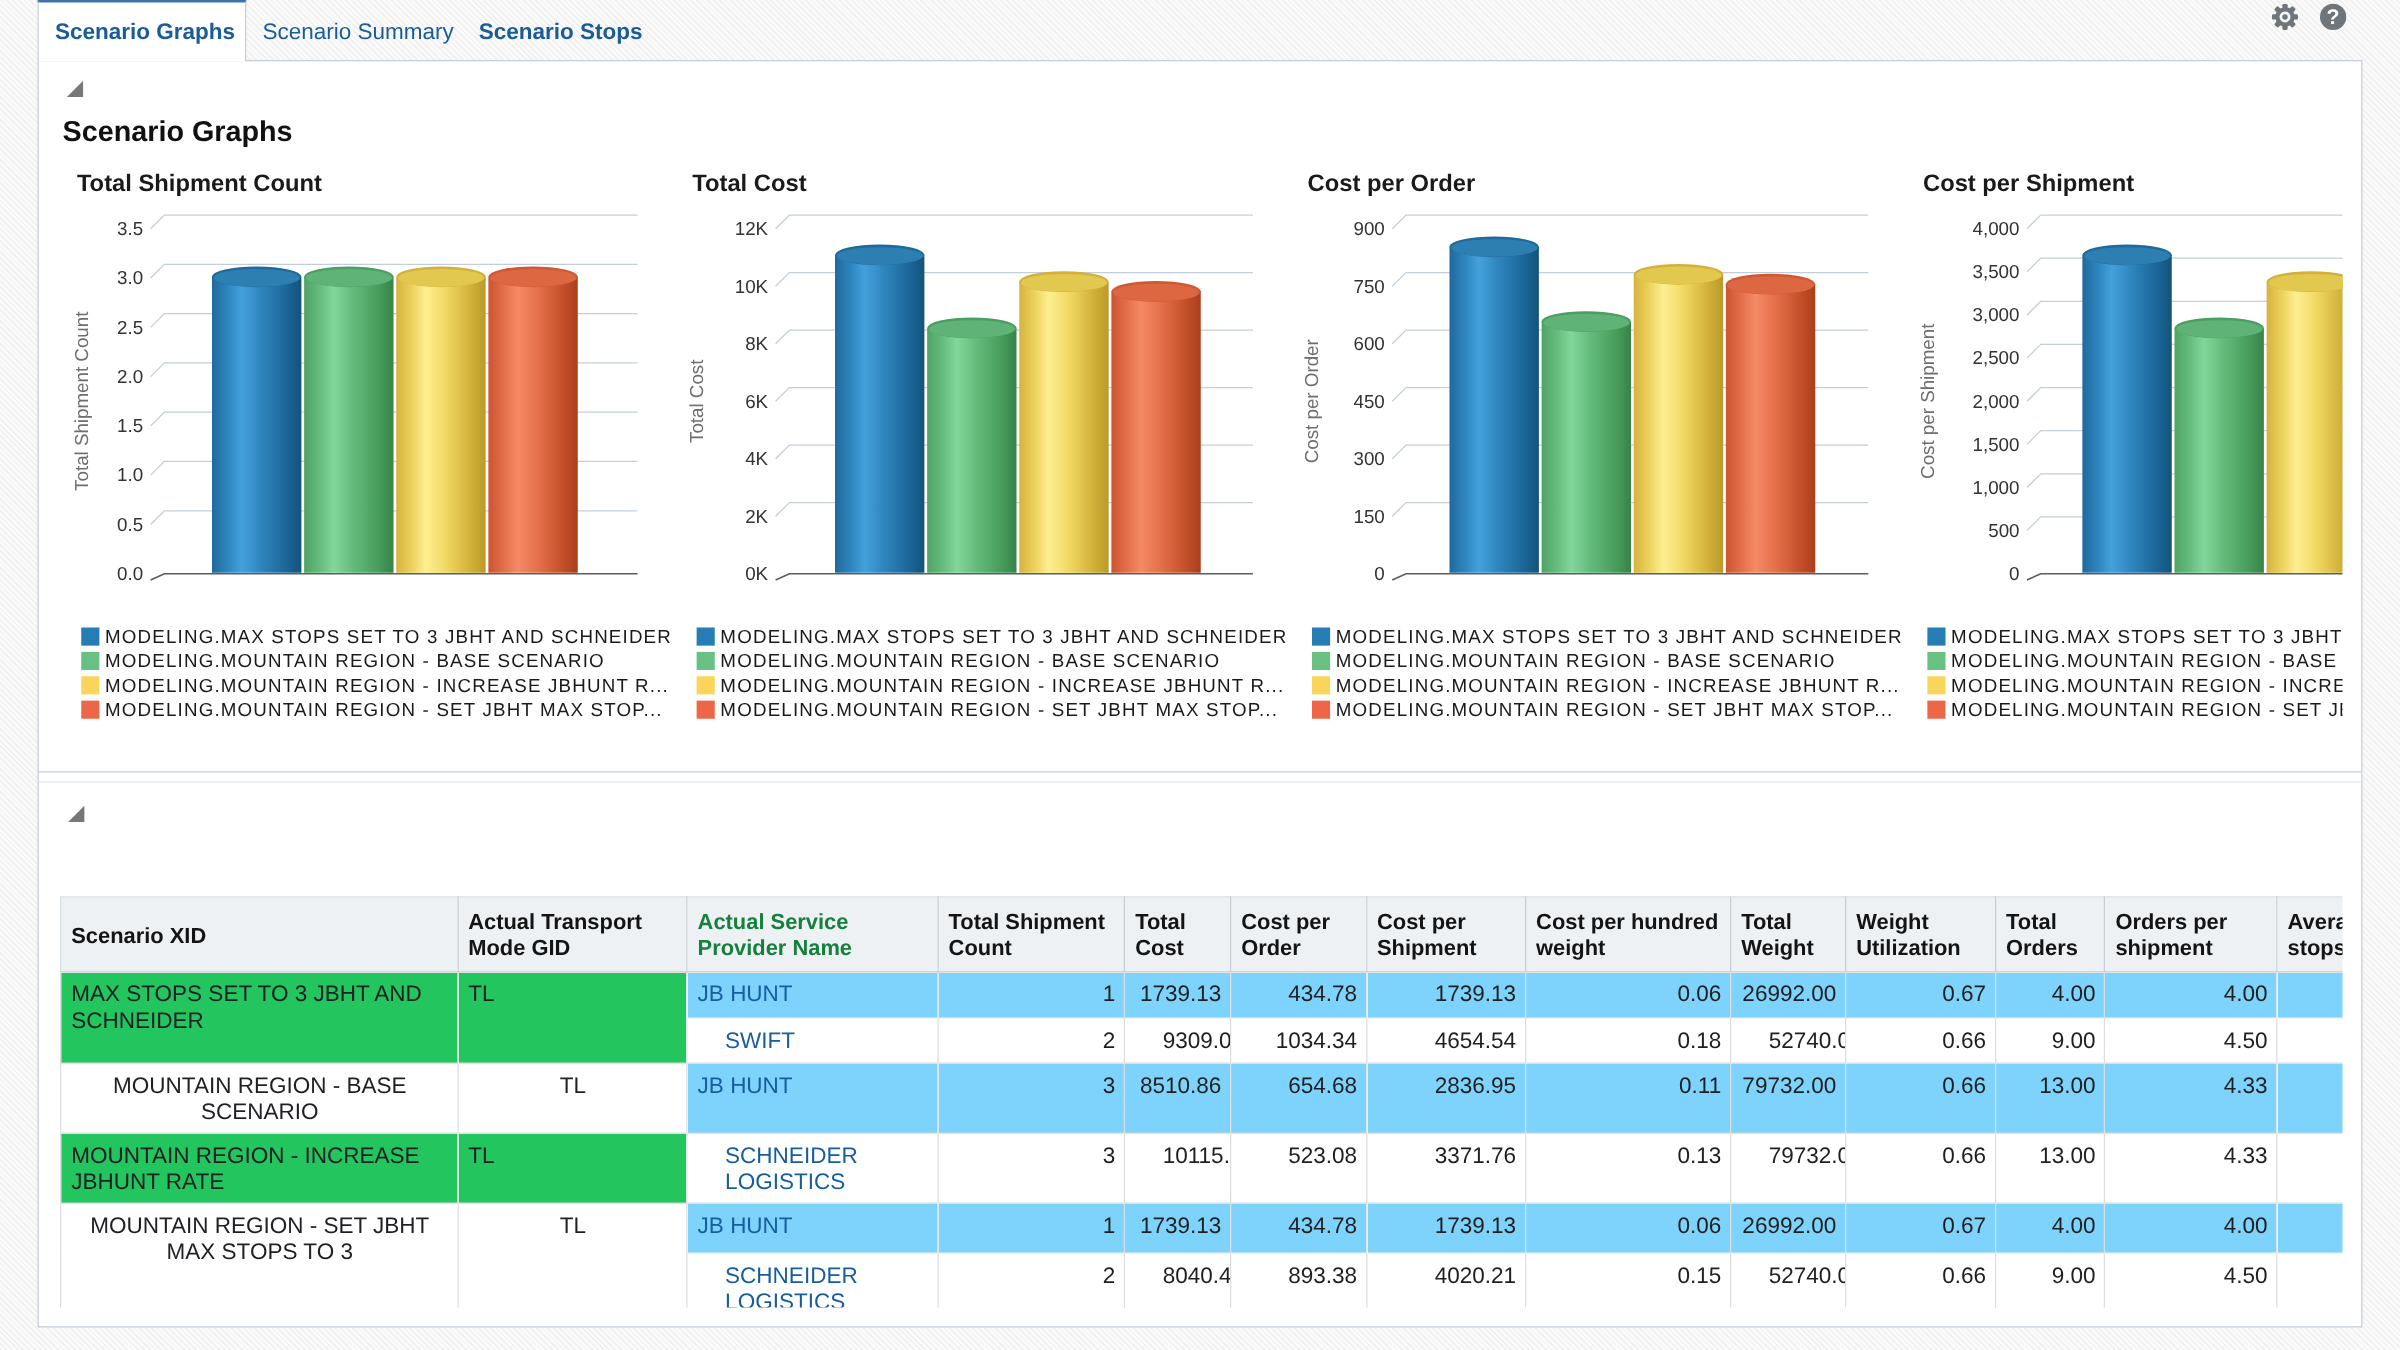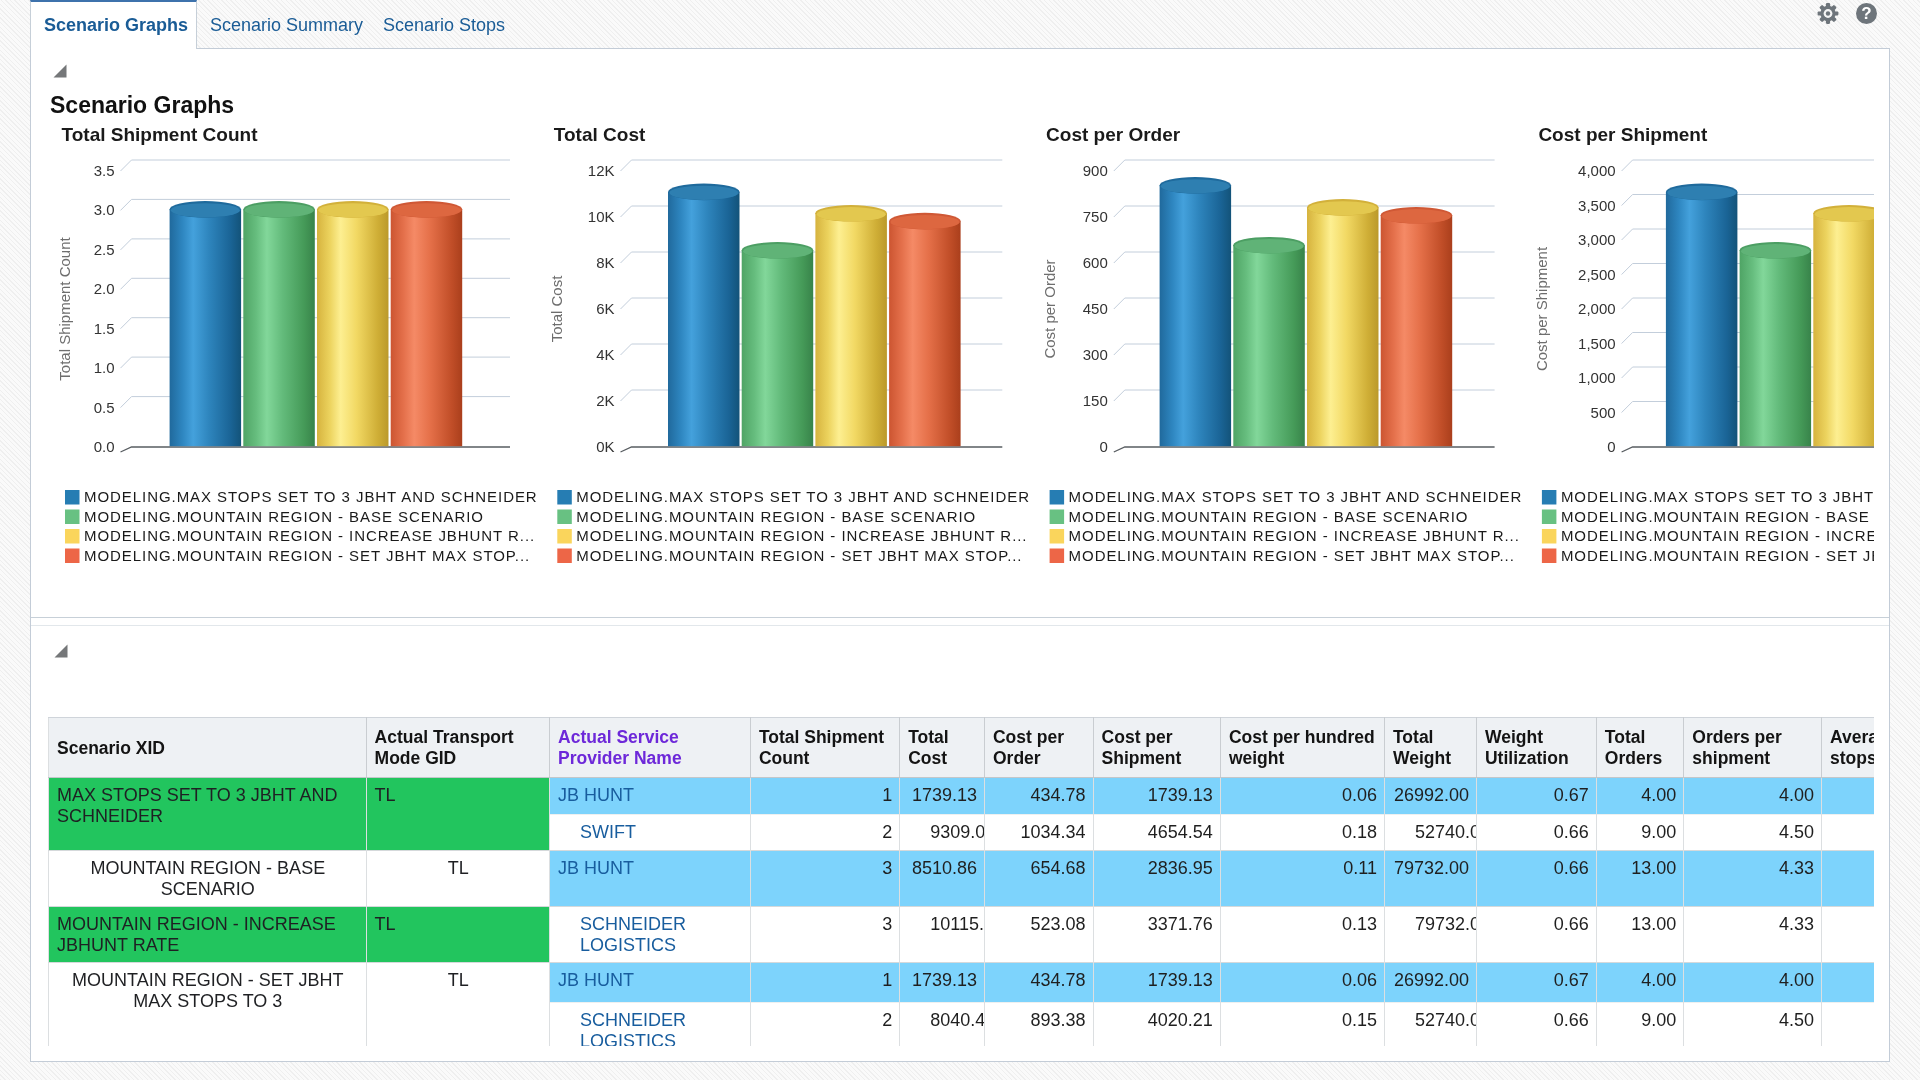--- a/index.html
+++ b/index.html
@@ -6,36 +6,36 @@
   font-family:"Liberation Sans", sans-serif; }
 body { background:
   repeating-linear-gradient(45deg,#efefef 0px,#efefef 1px,#fafafa 1px,#fafafa 3.25px); }
 #panel { position:absolute; left:30px; top:48px; width:1860px; height:1014px;
   background:#fff; border:1px solid #c3ccd7; }
 #tab1 { position:absolute; left:30px; top:0; width:167px; height:49px; background:#fff;
   border:1px solid #c6cfd8; border-bottom:none; border-top:2.5px solid #3d72ac; }
 .tabtxt { position:absolute; top:0; height:48px; line-height:50px; font-size:18px; color:#1a5c96; }
 #htxt1 { left:44px; font-weight:bold; }
 #htxt2 { left:210px;text-align:right; }
-#htxt3 { left:383px; }
+#htxt3 { left:383px;font-weight:bold; }
 #h2 { position:absolute; left:50px; top:92px; font-size:23px; font-weight:bold; color:#111; }
 #tri1 { position:absolute; left:53px; top:64px; }
 #tri2 { position:absolute; left:54px; top:644px; }
-#chartsvg { position:absolute; left:40px; top:123px; }
+#chartsvg { position:absolute; left:40px; top:135px; }
 #div1 { position:absolute; left:31px; top:617px; width:1858px; height:1px; background:#c7d0d8; }
 #div2 { position:absolute; left:31px; top:625px; width:1858px; height:1px; background:#e2e7eb; }
 #tablebox { position:absolute; left:48px; top:717px; width:1826px; height:329px; overflow:hidden; }
 table { border-collapse:collapse; table-layout:fixed; width:1892px; font-size:18px; }
 th, td { vertical-align:top; text-align:left; padding:7px 7px 6px 8px; line-height:21px;
   border-right:1px solid #dcdfe1; overflow:hidden; }
 thead th { background:#eef1f4; font-weight:bold; color:#141414; height:60px; vertical-align:middle; font-size:17.5px;
   border-top:1px solid #cfd4da; border-bottom:1px solid #c3c7ca; border-right:1px solid #c9cdd1; }
 td { color:#1f1f1f; }
 table { border-left:1px solid #dcdfe1; }
-.thlink { color:#6d28d9;margin-top:44px; }
+.thlink { color:#15803d;margin-top:44px; }
 .num { text-align:right; }
 .lk { color:#185d9e; }
 .c0 { color:#1f2023; }
 .lg { background:#7dd3fc; }
 .lw { background:#fff;padding-left:30px; }
 .gg { background:#22c55e; }
 .gw { background:#fff;text-align:center; }
 tr.gstart td { border-top:1px solid #d5d9db; }
 tr:not(.gstart) td { border-top:1px solid #eef0f0; }
 </style></head>

